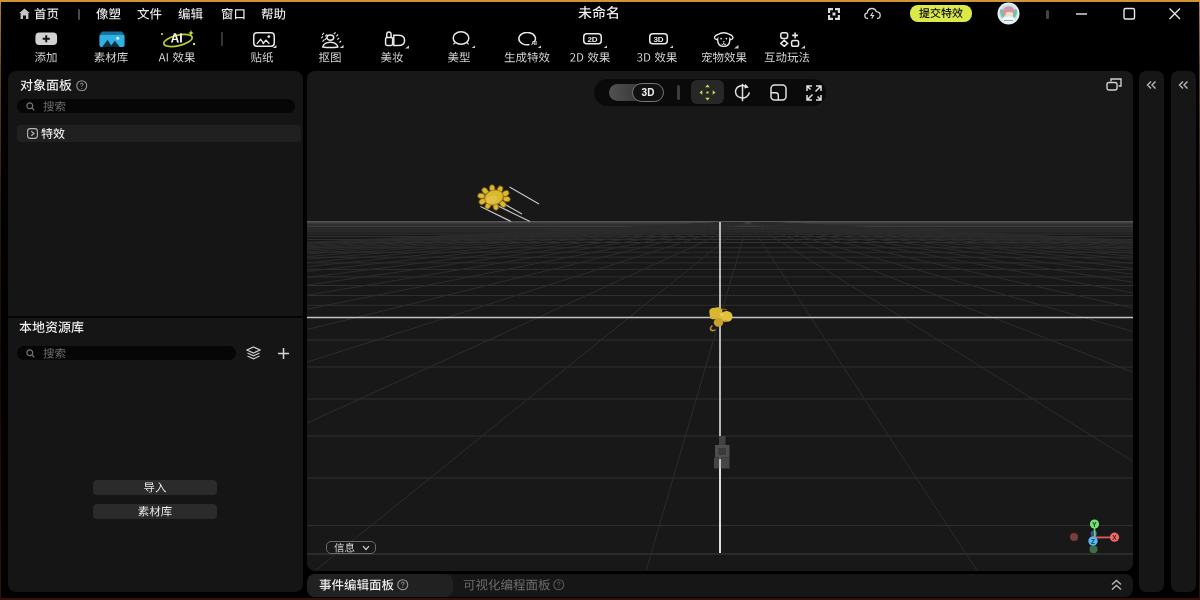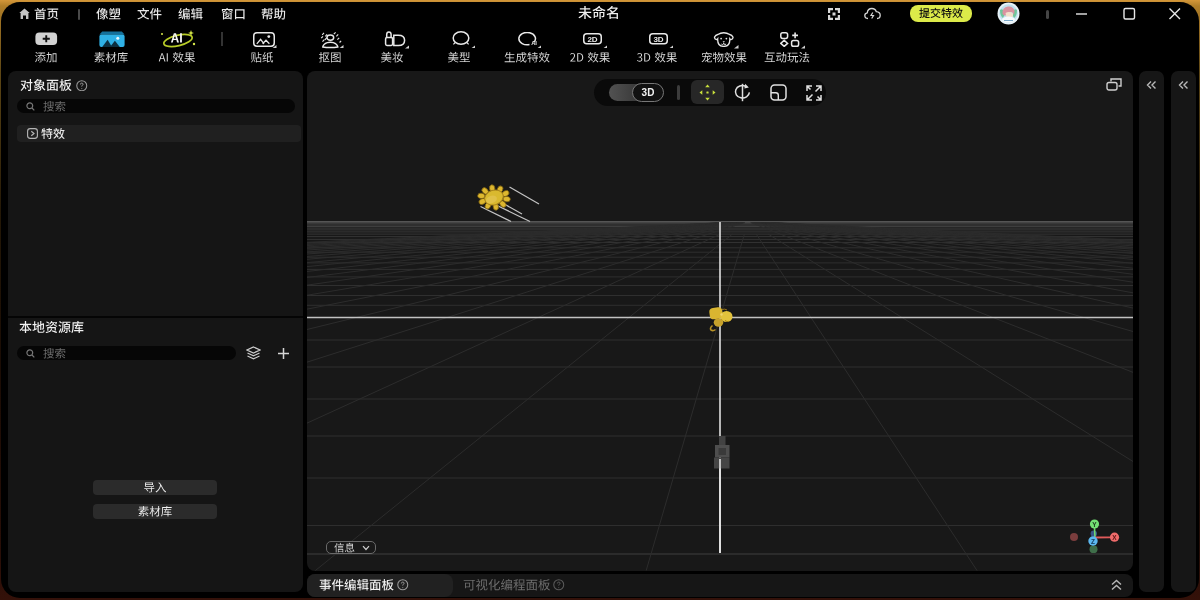--- a/index.html
+++ b/index.html
@@ -1,17 +1,17 @@
 <!DOCTYPE html>
 <html><head><meta charset="utf-8"><style>
 *{margin:0;padding:0;box-sizing:border-box}
 html,body{width:1200px;height:600px;overflow:hidden;background:#000;font-family:"Liberation Sans",sans-serif}
 .frame{position:absolute;left:0;top:0;width:1200px;height:600px;
 background:linear-gradient(180deg,#d49739 0%,#b07e28 1%,#5e4715 12%,#241806 35%,#1a0c04 60%,#280e07 92%,#341109 100%)}
-.app{position:absolute;left:1px;top:2px;width:1198px;height:596px;background:#000;border-radius:19px}
+.app{position:absolute;left:1px;top:2px;width:1198px;height:596px;background:#000;border-radius:0}
 .abs{position:absolute}
 </style></head><body>
 <div class="frame"></div>
 <div class="app">
     <div style="position:absolute;left:-1px;top:-2px;width:1200px;height:600px">
 <svg class="abs" style="left:18.5px;top:7.5px" width="11" height="12" viewBox="0 0 11 12">
 <path d="M5.5 0.5 L10.7 5 L9.4 5 L9.4 11 L7 11 L7 7.6 L4 7.6 L4 11 L1.6 11 L1.6 5 L0.3 5 Z" fill="#c4c4c4"></path>
       </svg>
 <div style="position:absolute;left:34px;top:7.1px">
         <svg style="display:block" width="25.0" height="15.0" viewBox="0 -920 2000 1200">

